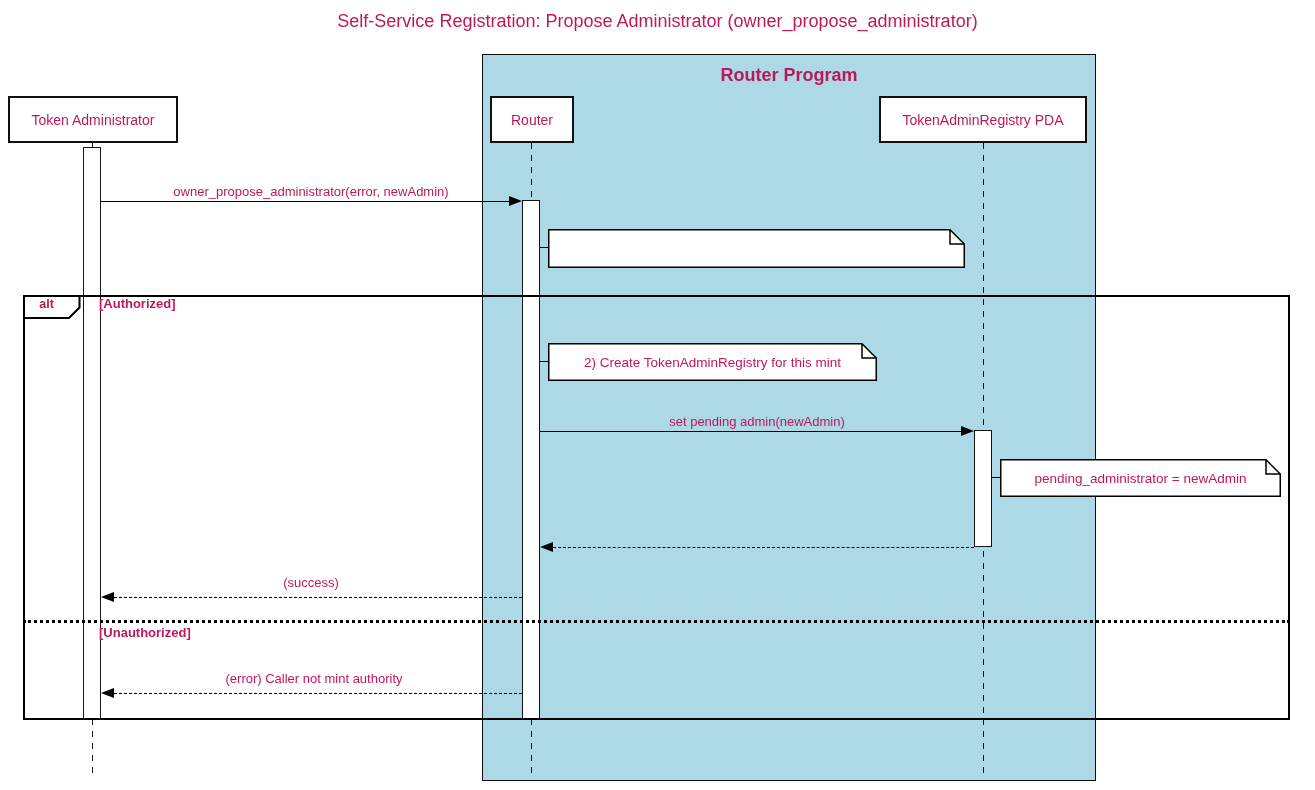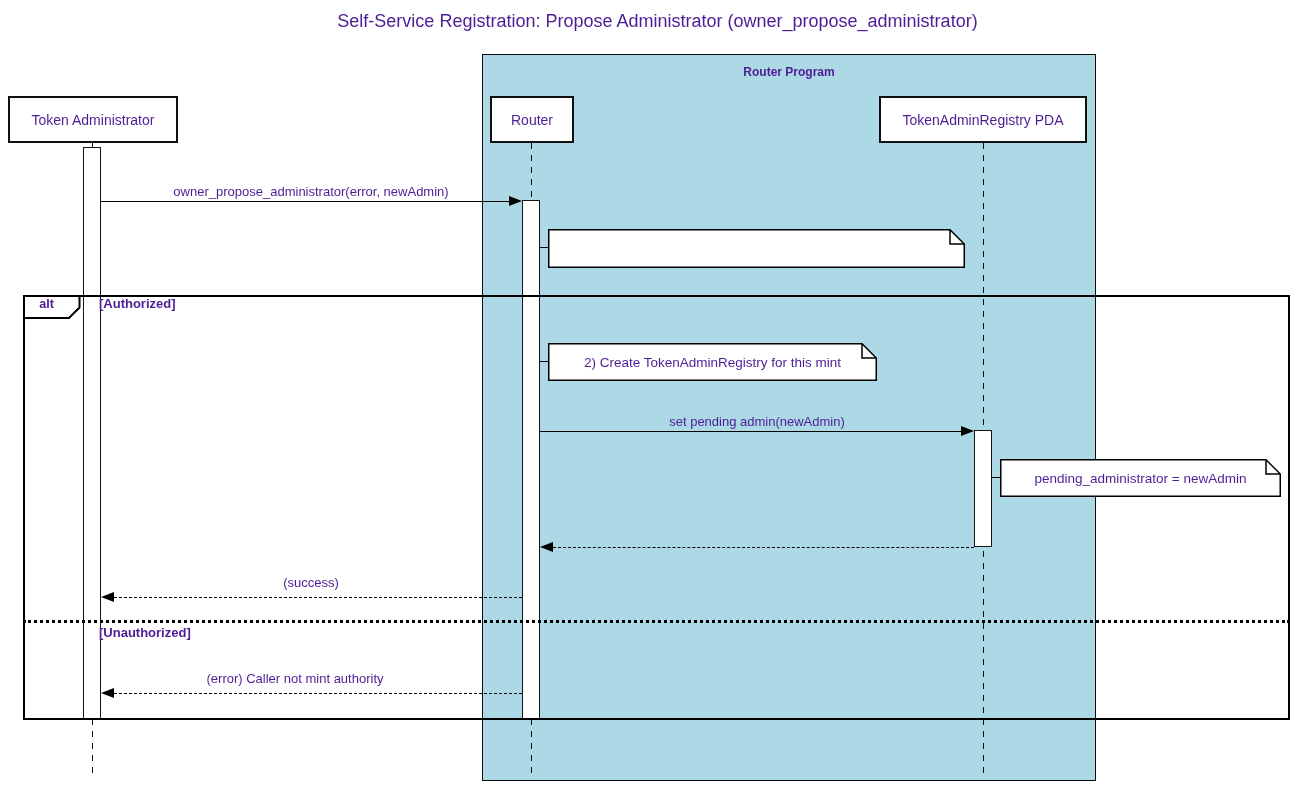--- a/index.html
+++ b/index.html
@@ -2,21 +2,21 @@
 <html><head>
 <meta charset="utf-8">
 <style>
   html, body { margin: 0; padding: 0; background: #ffffff; }
   #canvas {
     position: relative;
     width: 1315px;
     height: 790px;
     background: #ffffff;
     font-family: "Liberation Sans", sans-serif;
-    color: #4c1d95;
+    color: #be185d;
     overflow: hidden;
   }
 
   
   .diagram-title {
     position: absolute;
     left: 0; right: 0; top: 11px;
     text-align: center;
     font-size: 18px;
     white-space: nowrap;
@@ -28,21 +28,21 @@
     left: 482px; top: 54px;
     width: 614px; height: 727px;
     border: 1.6px solid #0d0d0d;
     box-sizing: border-box;
   }
   .group-label {
     position: absolute;
     left: 482px; top: 65px; width: 614px;
     text-align: center;
     font-weight: bold;
-    font-size: 12px;
+    font-size: 18px;
   }
 
   
   .pbox {
     position: absolute;
     top: 96px; height: 47px;
     background: #ffffff;
     border: 2.4px solid #101010;
     box-sizing: border-box;
     display: flex; align-items: center; justify-content: center;
@@ -138,21 +138,21 @@
 
   .m3-line  { left: 553px; top: 547px; width: 421px; }
   .m3-head  { left: 540px; top: 542px; }
 
   .m4-line  { left: 114px; top: 597px; width: 408px; }
   .m4-head  { left: 101px; top: 592px; }
   .m4-label { left: 311px; top: 575px; }
 
   .m5-line  { left: 114px; top: 693px; width: 408px; }
   .m5-head  { left: 101px; top: 688px; }
-  .m5-label { left: 295px; top: 671px; }
+  .m5-label { left: 314px; top: 671px; }
 
   
   .note {
     position: absolute;
     display: flex; align-items: center; justify-content: center;
     font-size: 13.5px;
     white-space: nowrap;
   }
   .note svg { position: absolute; left: 0; top: 0; }
   .note span { position: relative; }

